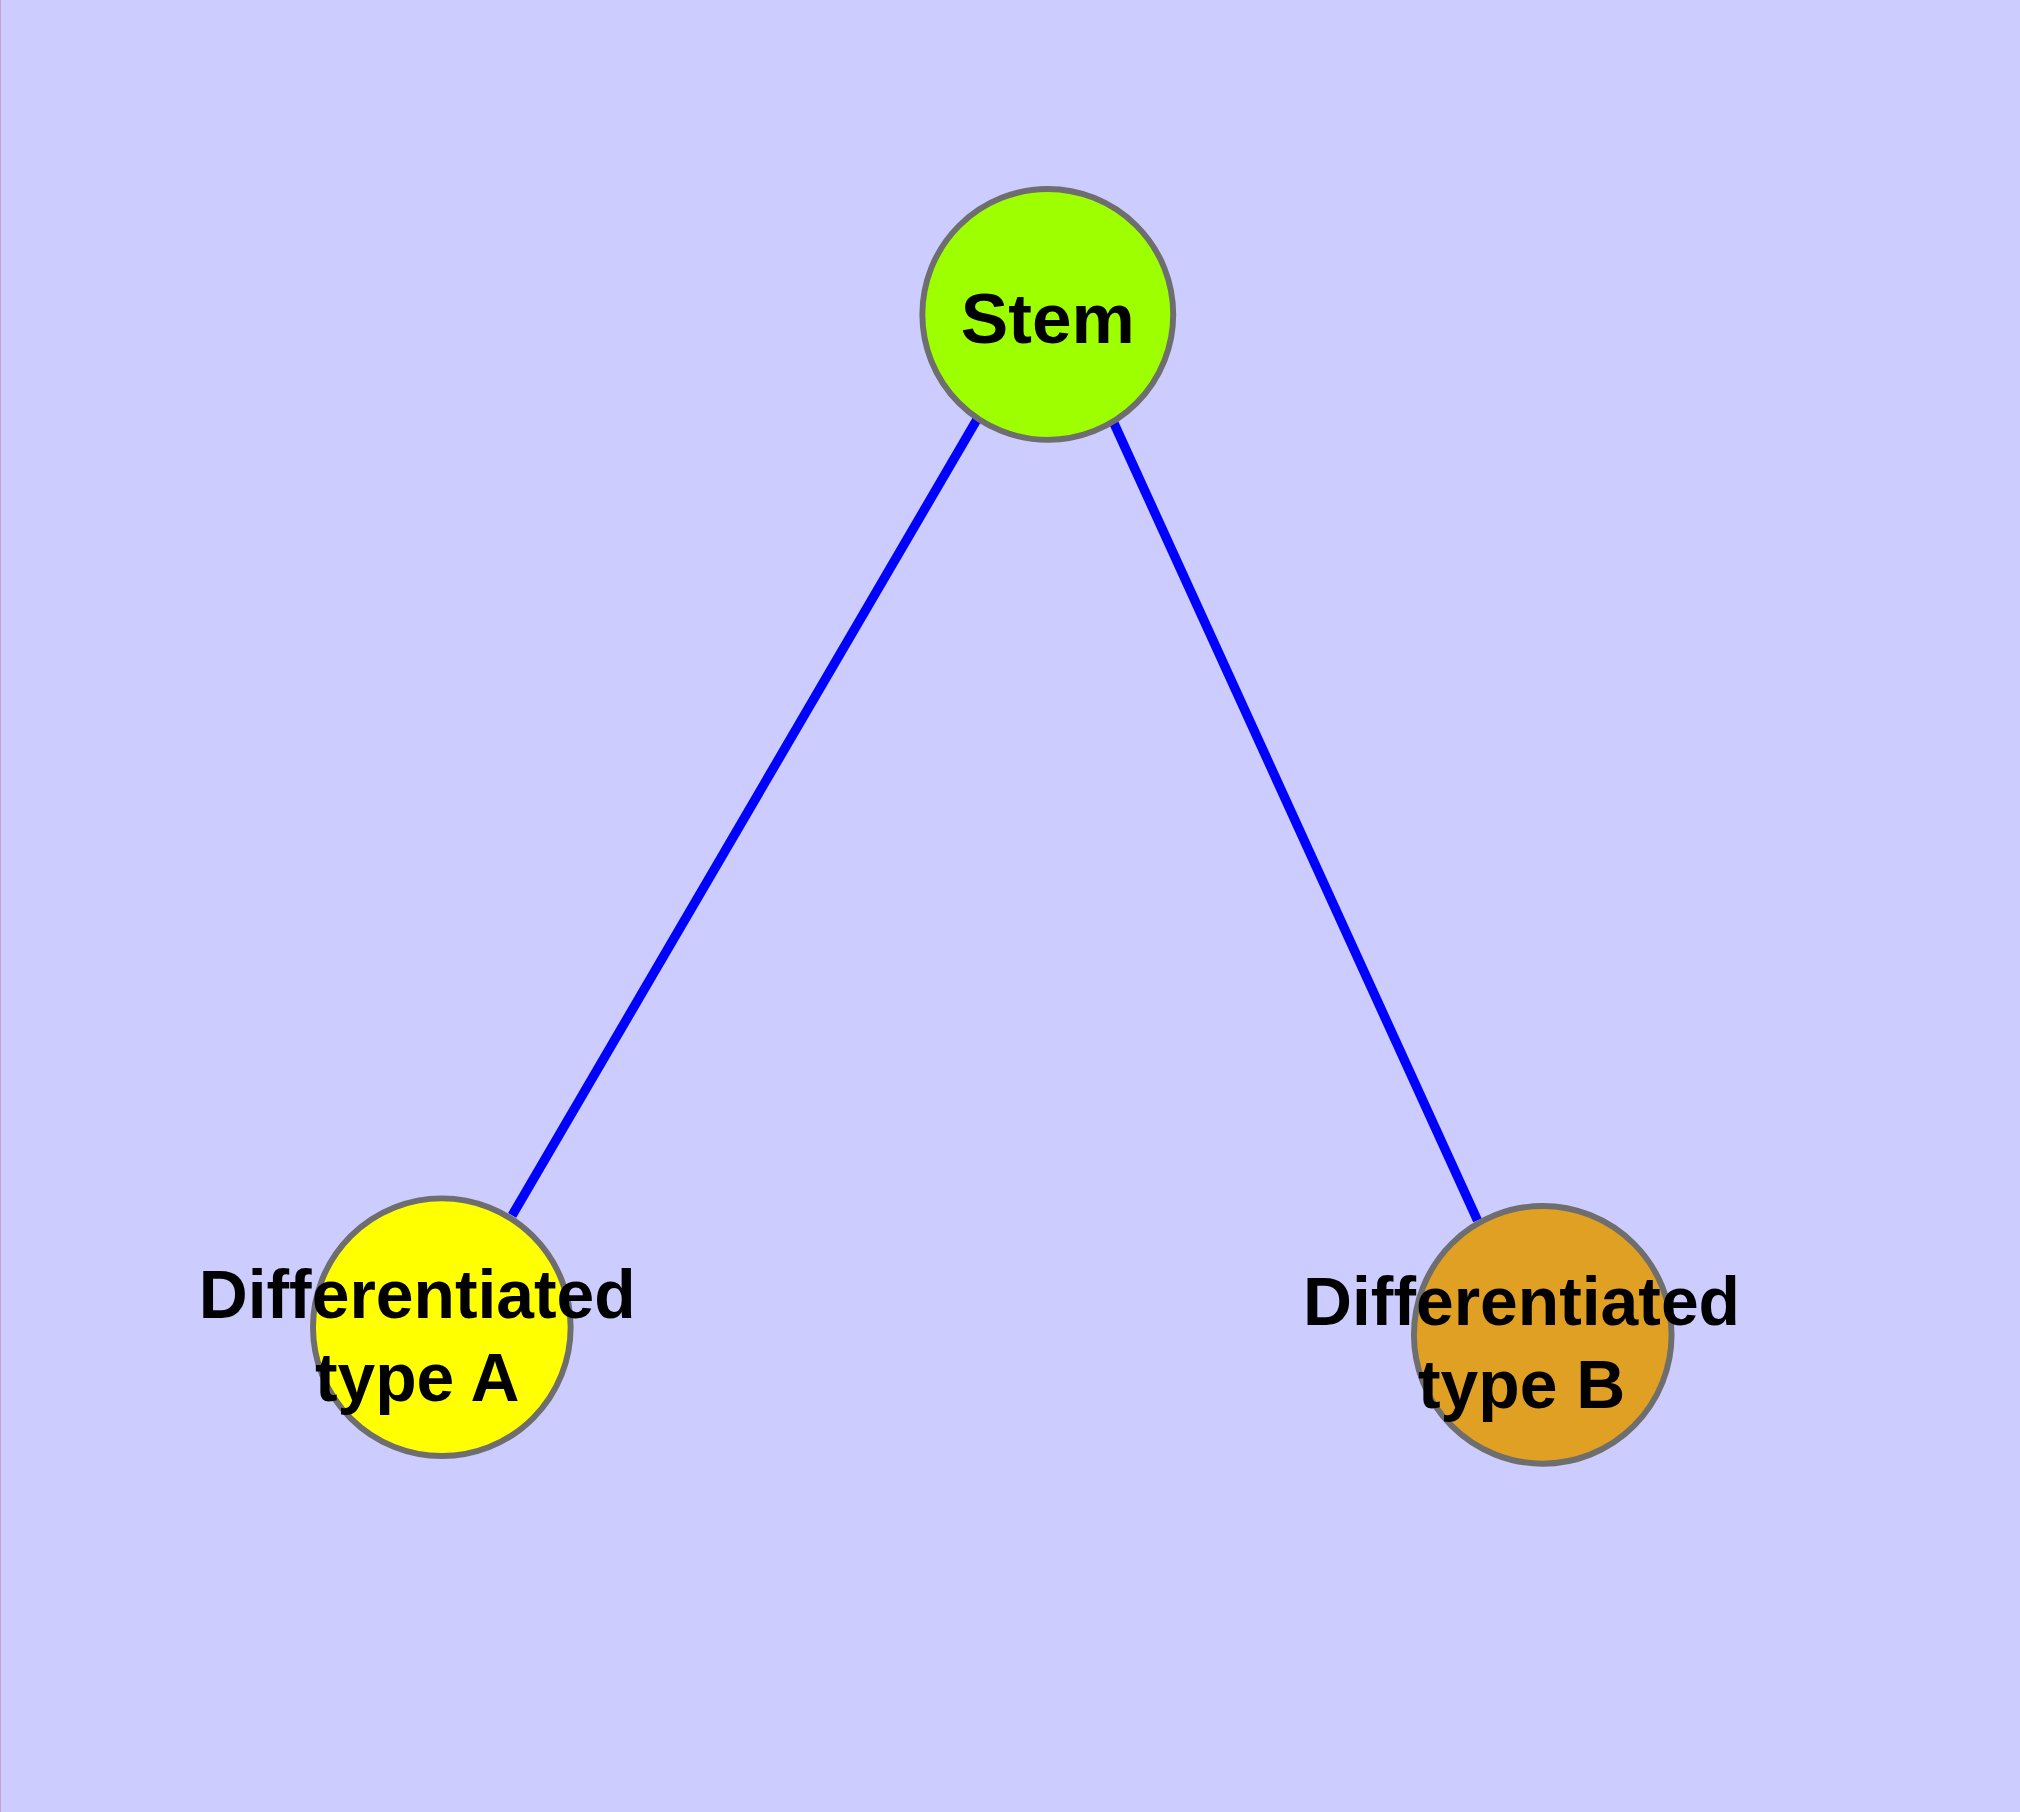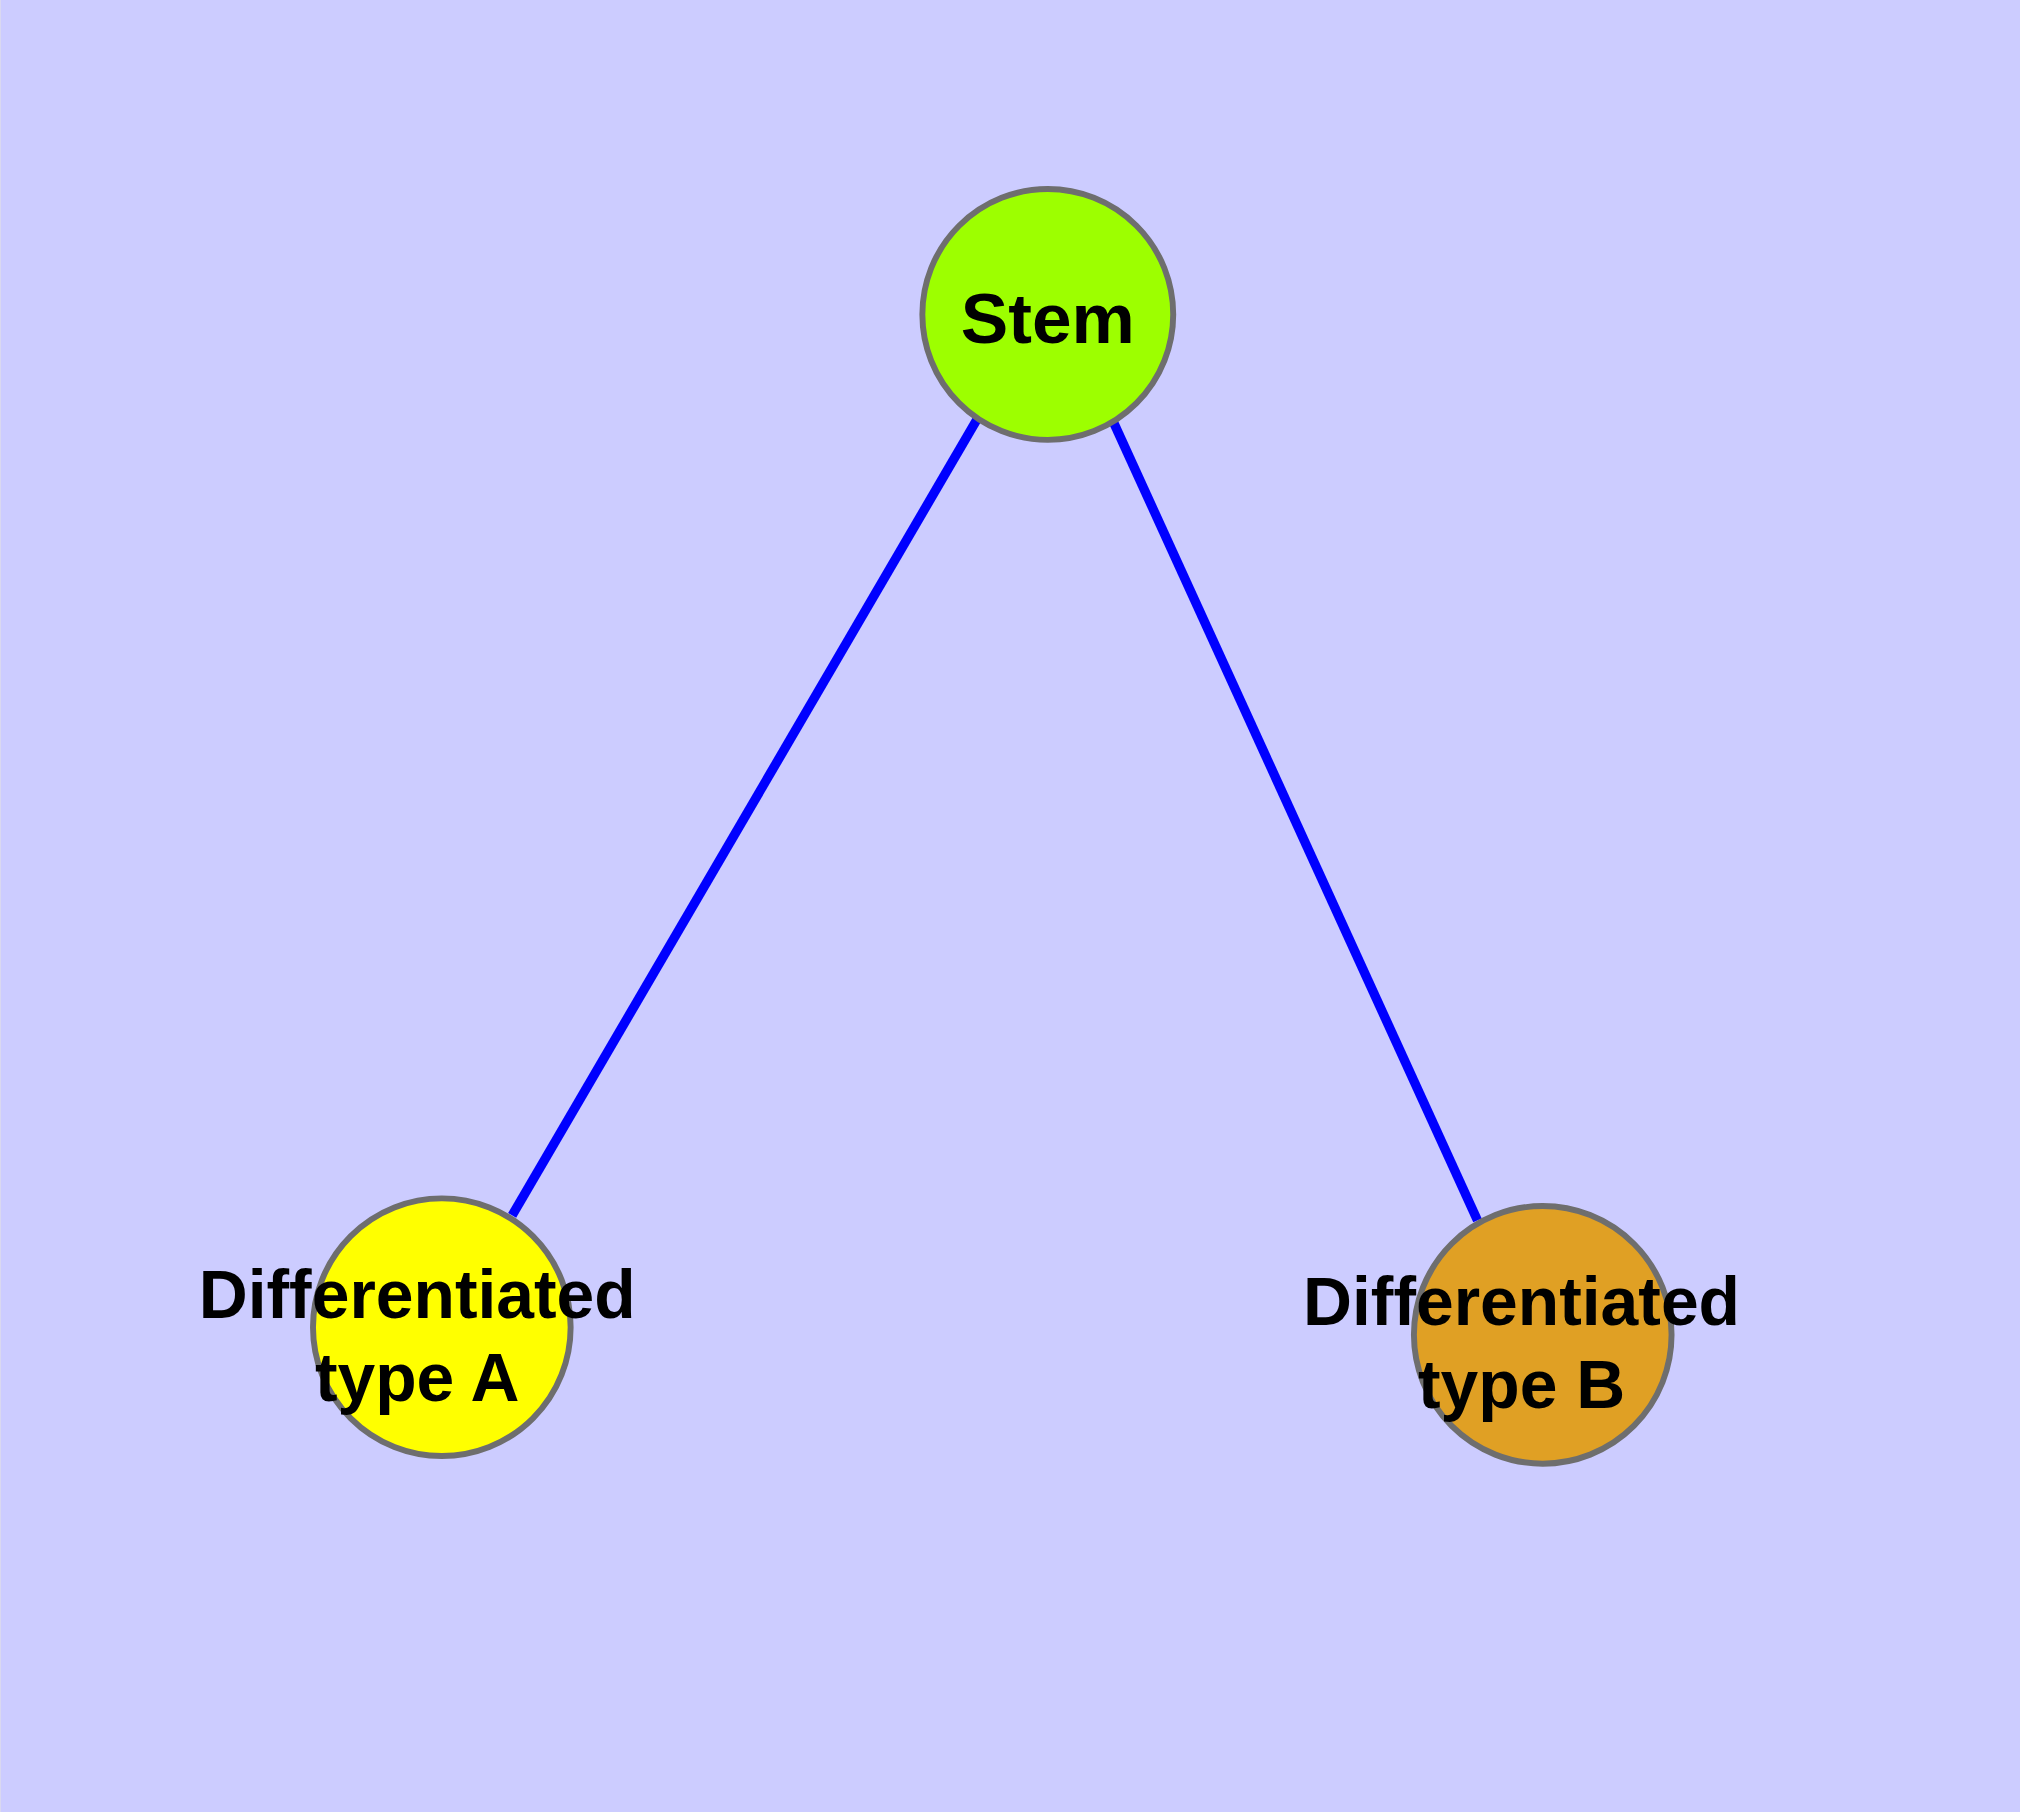--- a/index.html
+++ b/index.html
@@ -8,21 +8,21 @@
     padding: 0;
     background: #ccccff;
   }
   body {
     font-family: "Liberation Sans", sans-serif;
   }
   #canvas {
     position: relative;
     width: 2021px;
     height: 1812px;
-    background: #fef9c3;
+    background: #be185d;
     overflow: hidden;
   }
   #graph-svg {
     position: absolute;
     top: 0;
     left: 0;
     width: 2021px;
     height: 1812px;
     display: block;
   }

